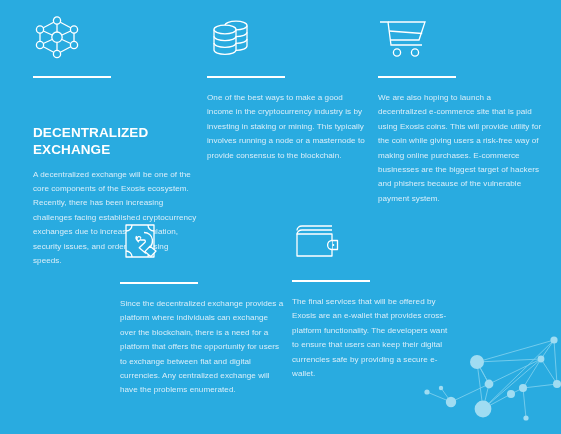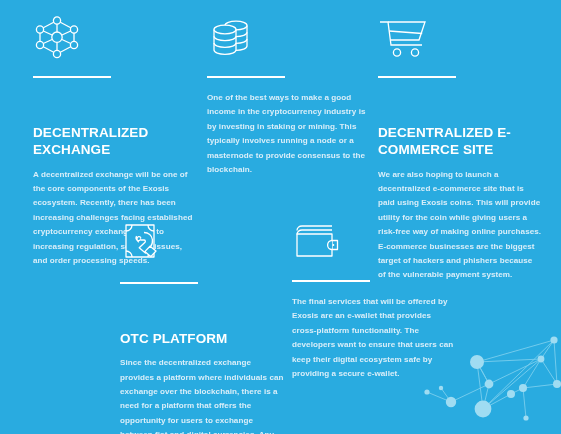--- a/index.html
+++ b/index.html
@@ -73,21 +73,20 @@
     margin-bottom: 9px;
     font-stretch: condensed;
     margin-top: 46px;
   }
 
   .card-body {
     color: #d9eef9;
     font-size: 8.1px;
     line-height: 1.78;
     letter-spacing: 0.05px;
-    font-weight: bold;
   }
 </style>
 </head>
 <body>
 
 <div class="grid">
 
   <div class="card c1">
     <div class="card-icon">
       <svg width="48" height="46" viewBox="0 0 48 46" fill="none" stroke="#ffffff" stroke-width="1.3">
@@ -135,55 +134,53 @@
     <div class="card-icon">
       <svg width="52" height="46" viewBox="0 0 52 46" fill="none" stroke="#ffffff" stroke-width="1.3">
         <polyline points="2,8 10,8 13,31 44,31"></polyline>
         <path d="M10 8 L47 8 L41 26 L12.5 26"></path>
         <line x1="11.2" y1="17" x2="44.2" y2="19.5"></line>
         <circle cx="19" cy="38.5" r="3.6"></circle>
         <circle cx="37" cy="38.5" r="3.6"></circle>
       </svg>
     </div>
     <div class="divider"></div>
-    <div class="card-title">DECENTRALIZED E-COMMERCE SITE</div>
     <div class="card-body">We are also hoping to launch a decentralized e-commerce site that is paid using Exosis coins. This will provide utility for the coin while giving users a risk-free way of making online purchases. E-commerce businesses are the biggest target of hackers and phishers because of the vulnerable payment system.</div>
   </div>
 
   <div class="card c4">
     <div class="card-icon">
       <svg width="48" height="46" viewBox="0 0 48 46" fill="none" stroke="#ffffff" stroke-width="1.3" stroke-linejoin="round">
         <rect x="6" y="5" width="28" height="32" fill="#29abe0"></rect>
         <path d="M6 11 C9.4 11 12 8.4 12 5"></path>
         <path d="M34 11 C30.6 11 28 8.4 28 5"></path>
         <path d="M6 31 C9.4 31 12 33.6 12 37"></path>
         <path d="M34 31 C30.6 31 28 33.6 28 37"></path>
         <path d="M16.5 16 C15 18.6 17 21.6 19.6 20.4 C22 19.3 21 16.2 18.6 16.6 C16.4 17 16.4 20.6 18.8 22.2"></path>
         <path d="M24 12.5 C28.6 12.5 31.8 15.5 32.4 19.6 C32.8 22.4 32 25 30.2 27.2 L25.4 33 L19.2 27.8 L24.8 22.6 C25.8 21.6 25.4 20 24 20 L20.6 20" fill="#29abe0"></path>
         <path d="M24.8 31.6 L30.8 36.6 L36 31 L30 26.2 Z" fill="#29abe0"></path>
       </svg>
     </div>
     <div class="divider"></div>
-    <div class="card-title">OTC PLATFORM</div>
     <div class="card-body">Since the decentralized exchange provides a platform where individuals can exchange over the blockchain, there is a need for a platform that offers the opportunity for users to exchange between fiat and digital currencies. Any centralized exchange will have the problems enumerated.</div>
   </div>
 
   <div class="card c5">
     <div class="card-icon">
       <svg width="50" height="46" viewBox="0 0 50 46" fill="none" stroke="#ffffff" stroke-width="1.3" stroke-linejoin="round">
         <path d="M5 12.5 C5 9.8 7.2 8 10 8 L40 8"></path>
         <path d="M5 16.5 C5 13.8 7.2 12 10 12 L40 12"></path>
         <path d="M5 16 L40 16 L40 38 L5 38 Z" fill="#29abe0"></path>
         <path d="M40 22.5 L45.5 22.5 L45.5 31.5 L40 31.5"></path>
         <path d="M40 22.5 C37.6 22.5 35.6 24.5 35.6 27 C35.6 29.5 37.6 31.5 40 31.5" fill="#29abe0"></path>
         <circle cx="41.4" cy="27" r="0.9" fill="#ffffff" stroke="none"></circle>
       </svg>
     </div>
     <div class="divider"></div>
-    <div class="card-body">The final services that will be offered by Exosis are an e-wallet that provides cross-platform functionality. The developers want to ensure that users can keep their digital ecosystem safe by providing a secure e-wallet.</div>
+    <div class="card-body">The final services that will be offered by Exosis are an e-wallet that provides cross-platform functionality. The developers want to ensure that users can keep their digital currencies safe by providing a secure e-wallet.</div>
   </div>
 
   <svg id="network-decoration" viewBox="0 0 150 120">
     <g stroke="#7fd0ee" stroke-width="0.9" opacity="0.95">
       <line x1="16" y1="78" x2="40" y2="88"></line>
       <line x1="30" y1="74" x2="40" y2="88"></line>
       <line x1="40" y1="88" x2="78" y2="70"></line>
       <line x1="78" y1="70" x2="66" y2="48"></line>
       <line x1="66" y1="48" x2="78" y2="70"></line>
       <line x1="66" y1="48" x2="72" y2="95"></line>

